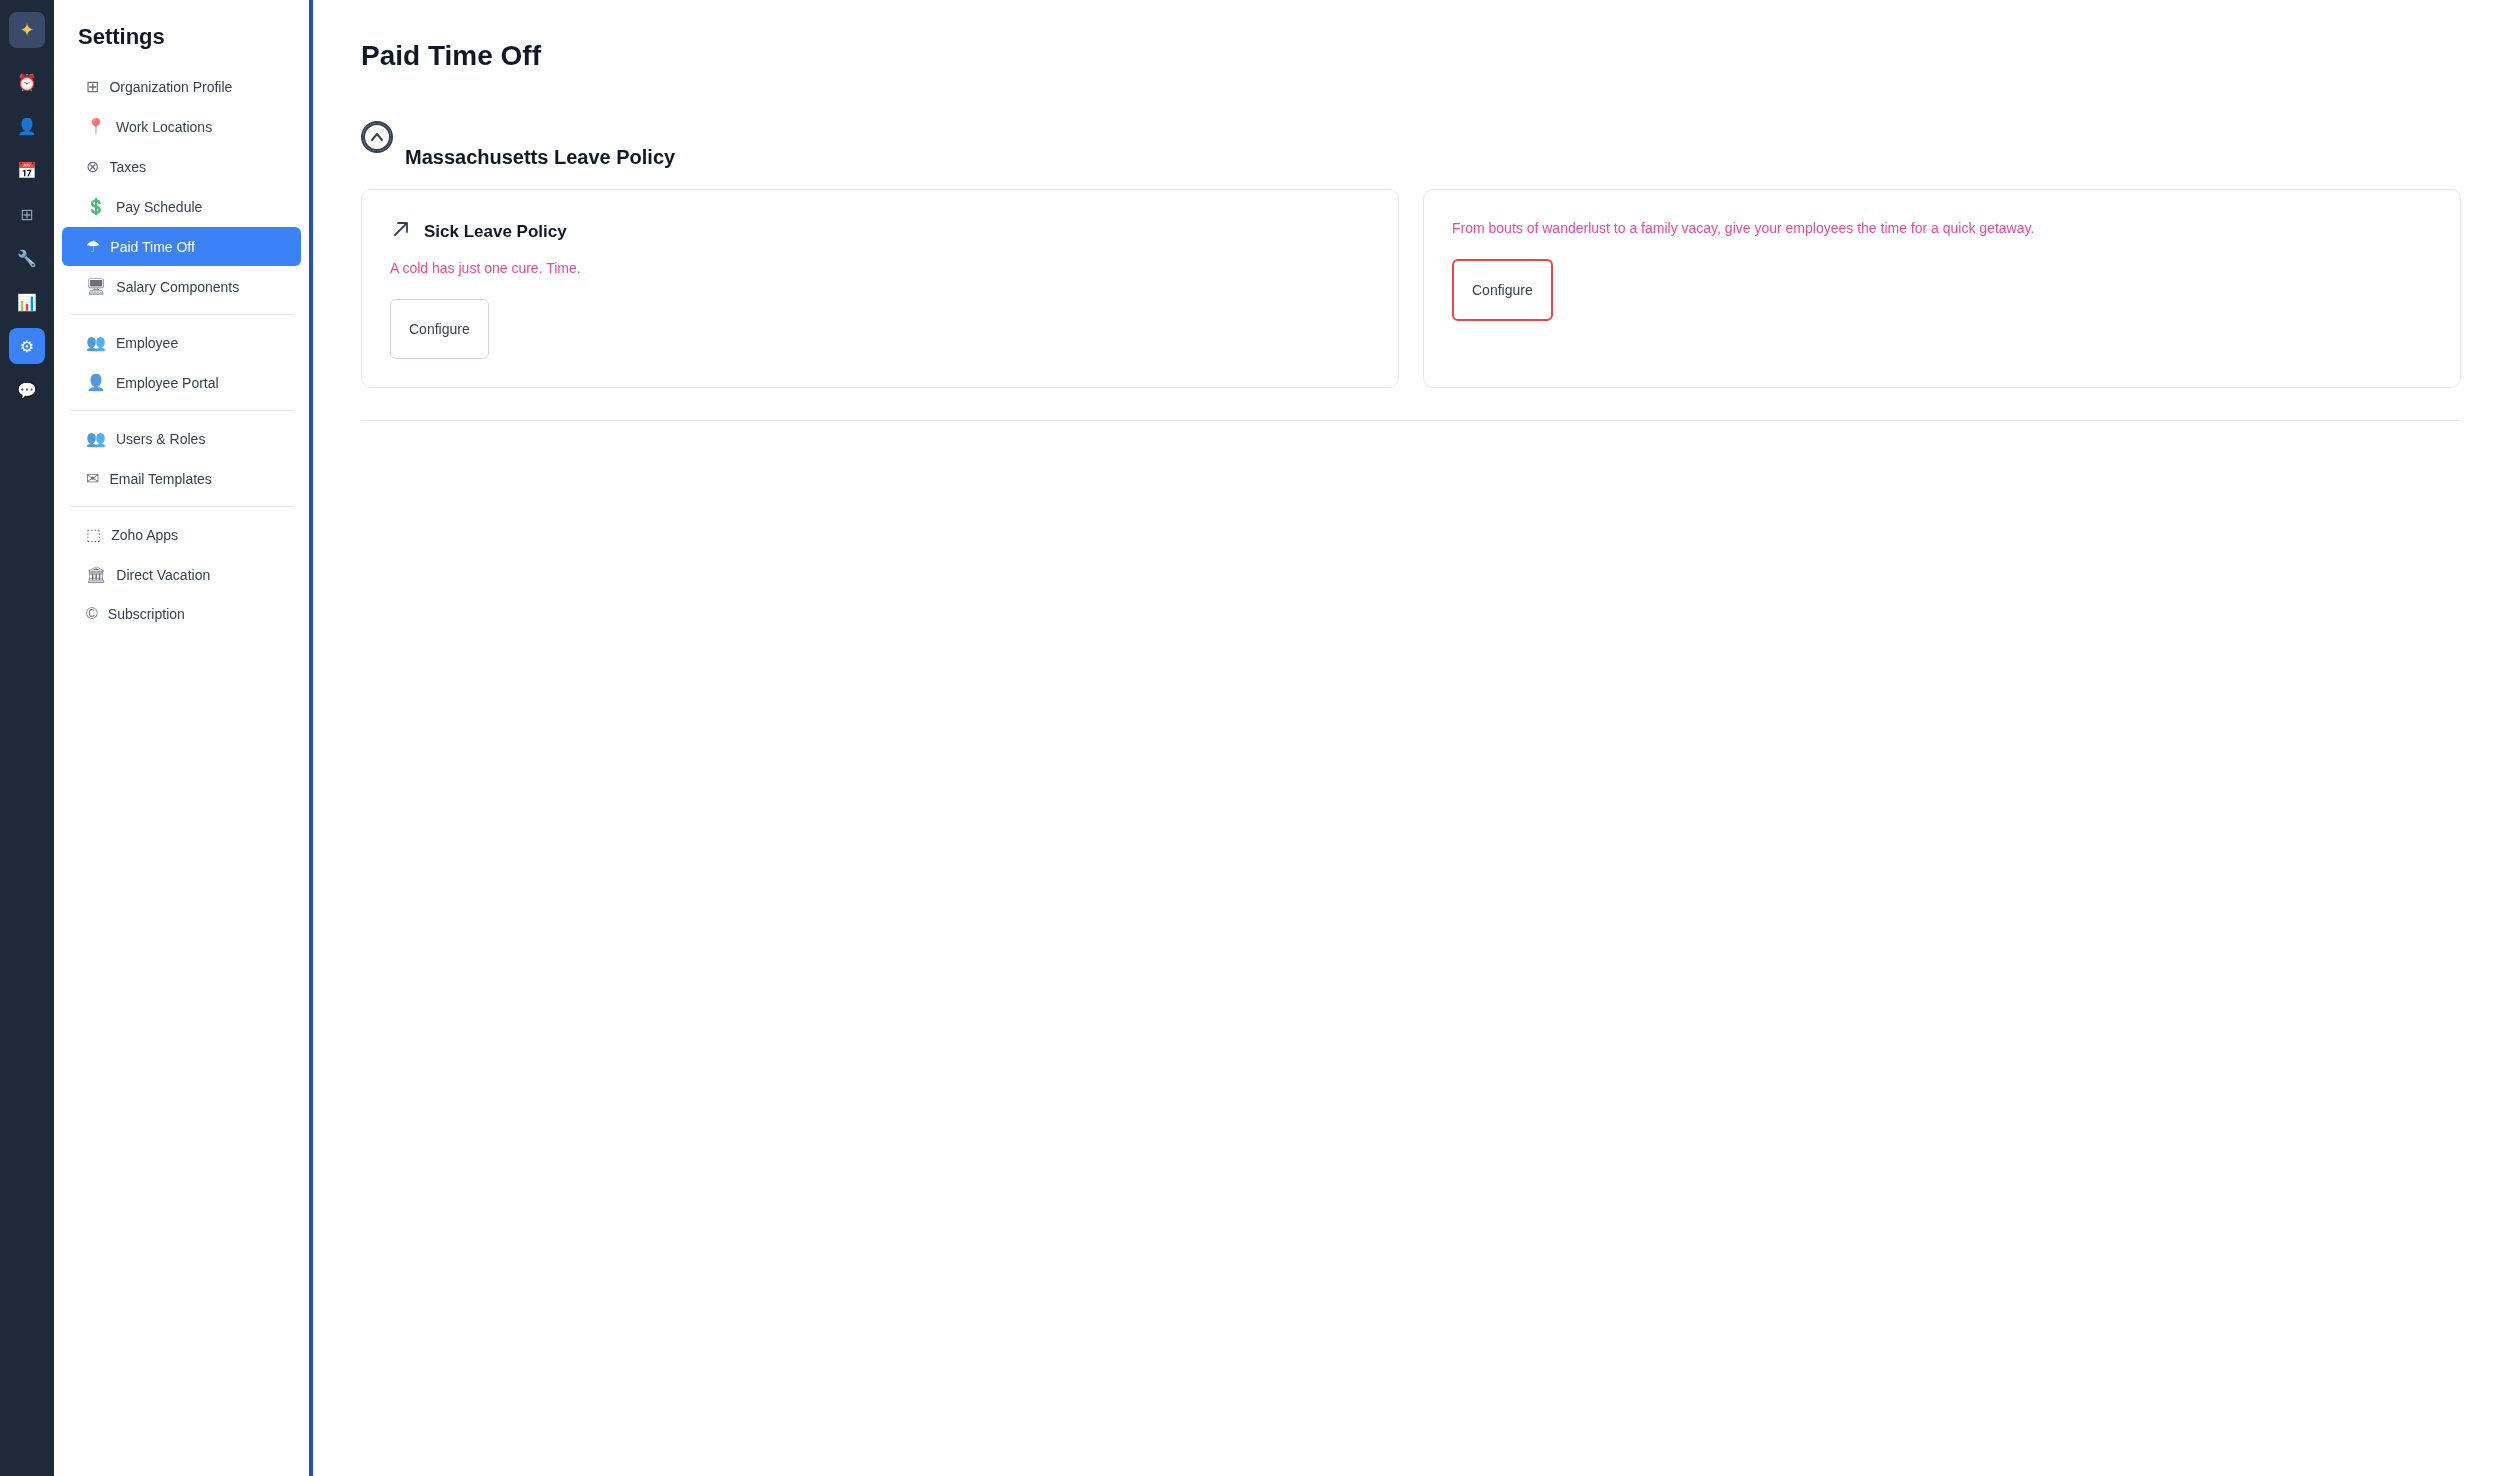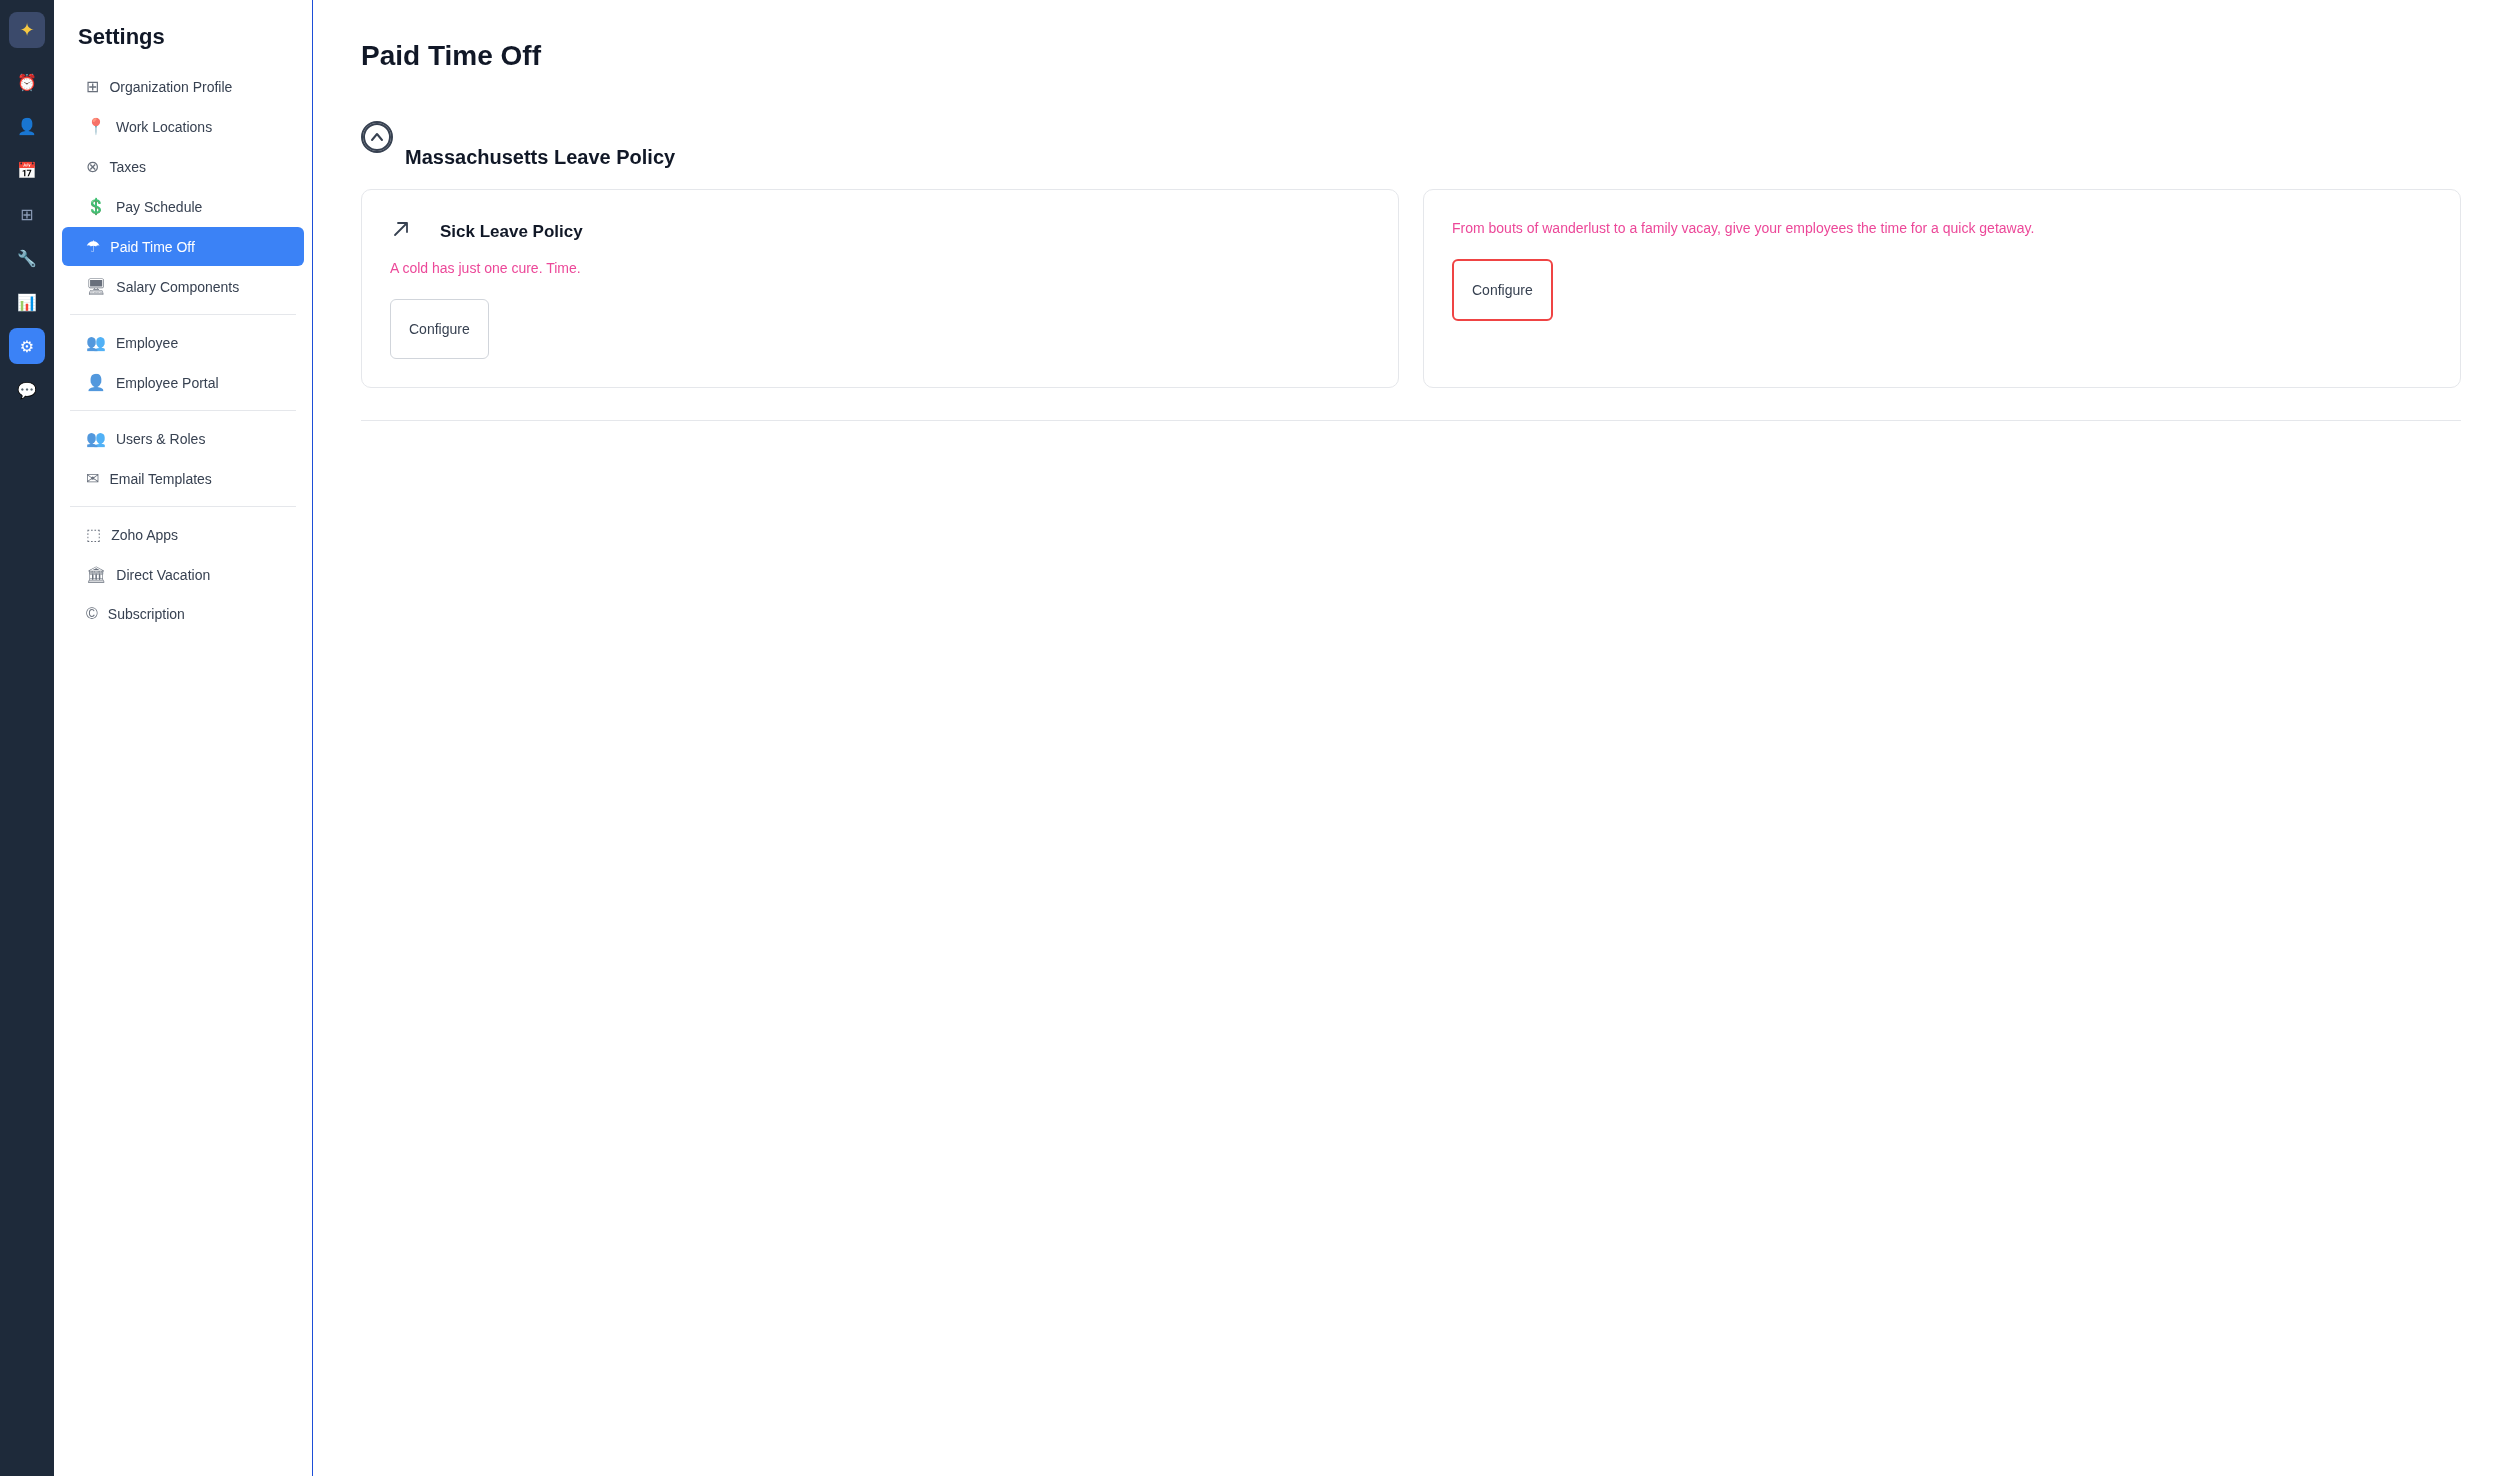--- a/index.html
+++ b/index.html
@@ -34,21 +34,21 @@
     }
     .icon-bar-item.active {
       background: #3b82f6;
       color: #fff;
     }
 
     
     .sidebar {
       width: 259px;
       background: #fff;
-      border-right: 1px solid #1d4ed8;
+      border-right: 4px solid #1d4ed8;
       overflow-y: auto;
       flex-shrink: 0;
       padding: 16px 0;
     }
     .sidebar-title {
       font-size: 22px;
       font-weight: 700;
       color: #111827;
       padding: 8px 24px 16px;
     }
@@ -115,21 +115,21 @@
     .policy-card {
       flex: 1;
       border: 1px solid #e5e7eb;
       border-radius: 10px;
       padding: 28px;
       background: #fff;
     }
     .policy-card-header {
       display: flex;
       align-items: center;
-      gap: 28px;
+      gap: 12px;
       margin-bottom: 12px;
     }
     .policy-card-icon { font-size: 22px; }
     .policy-card-title {
       font-size: 17px;
       font-weight: 700;
       color: #111827;
     }
     .policy-card-desc {
       font-size: 14px;

